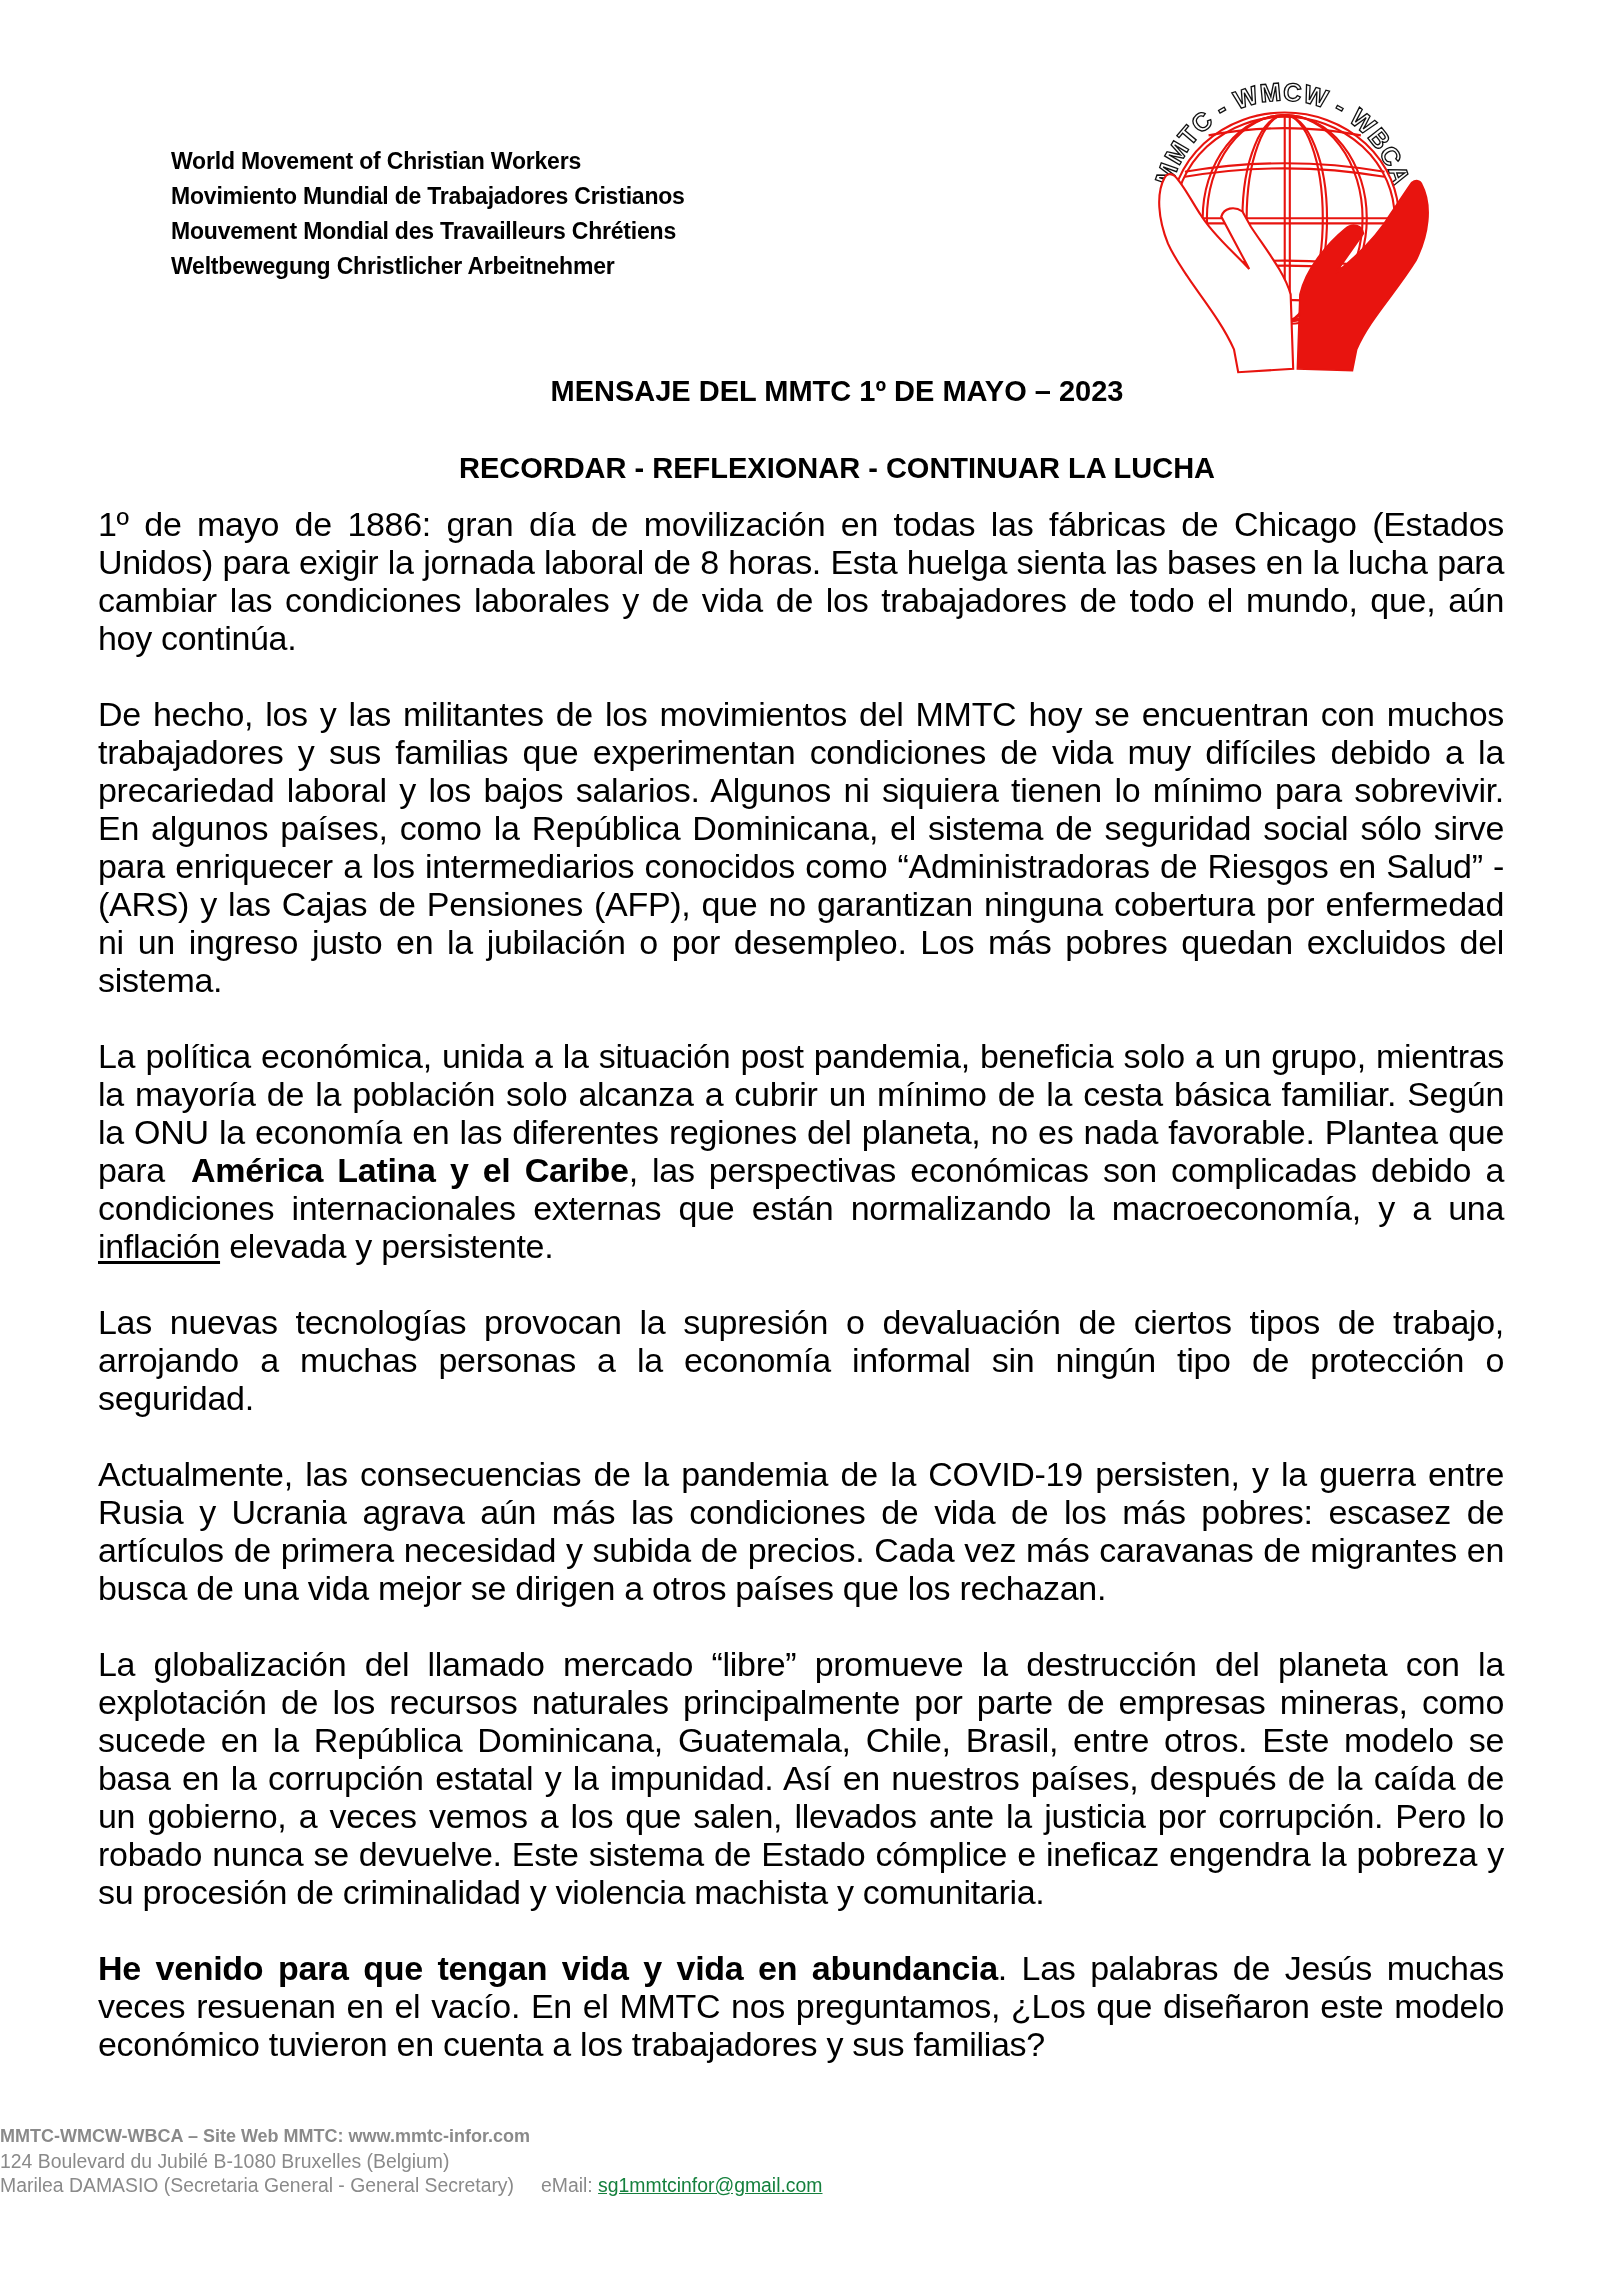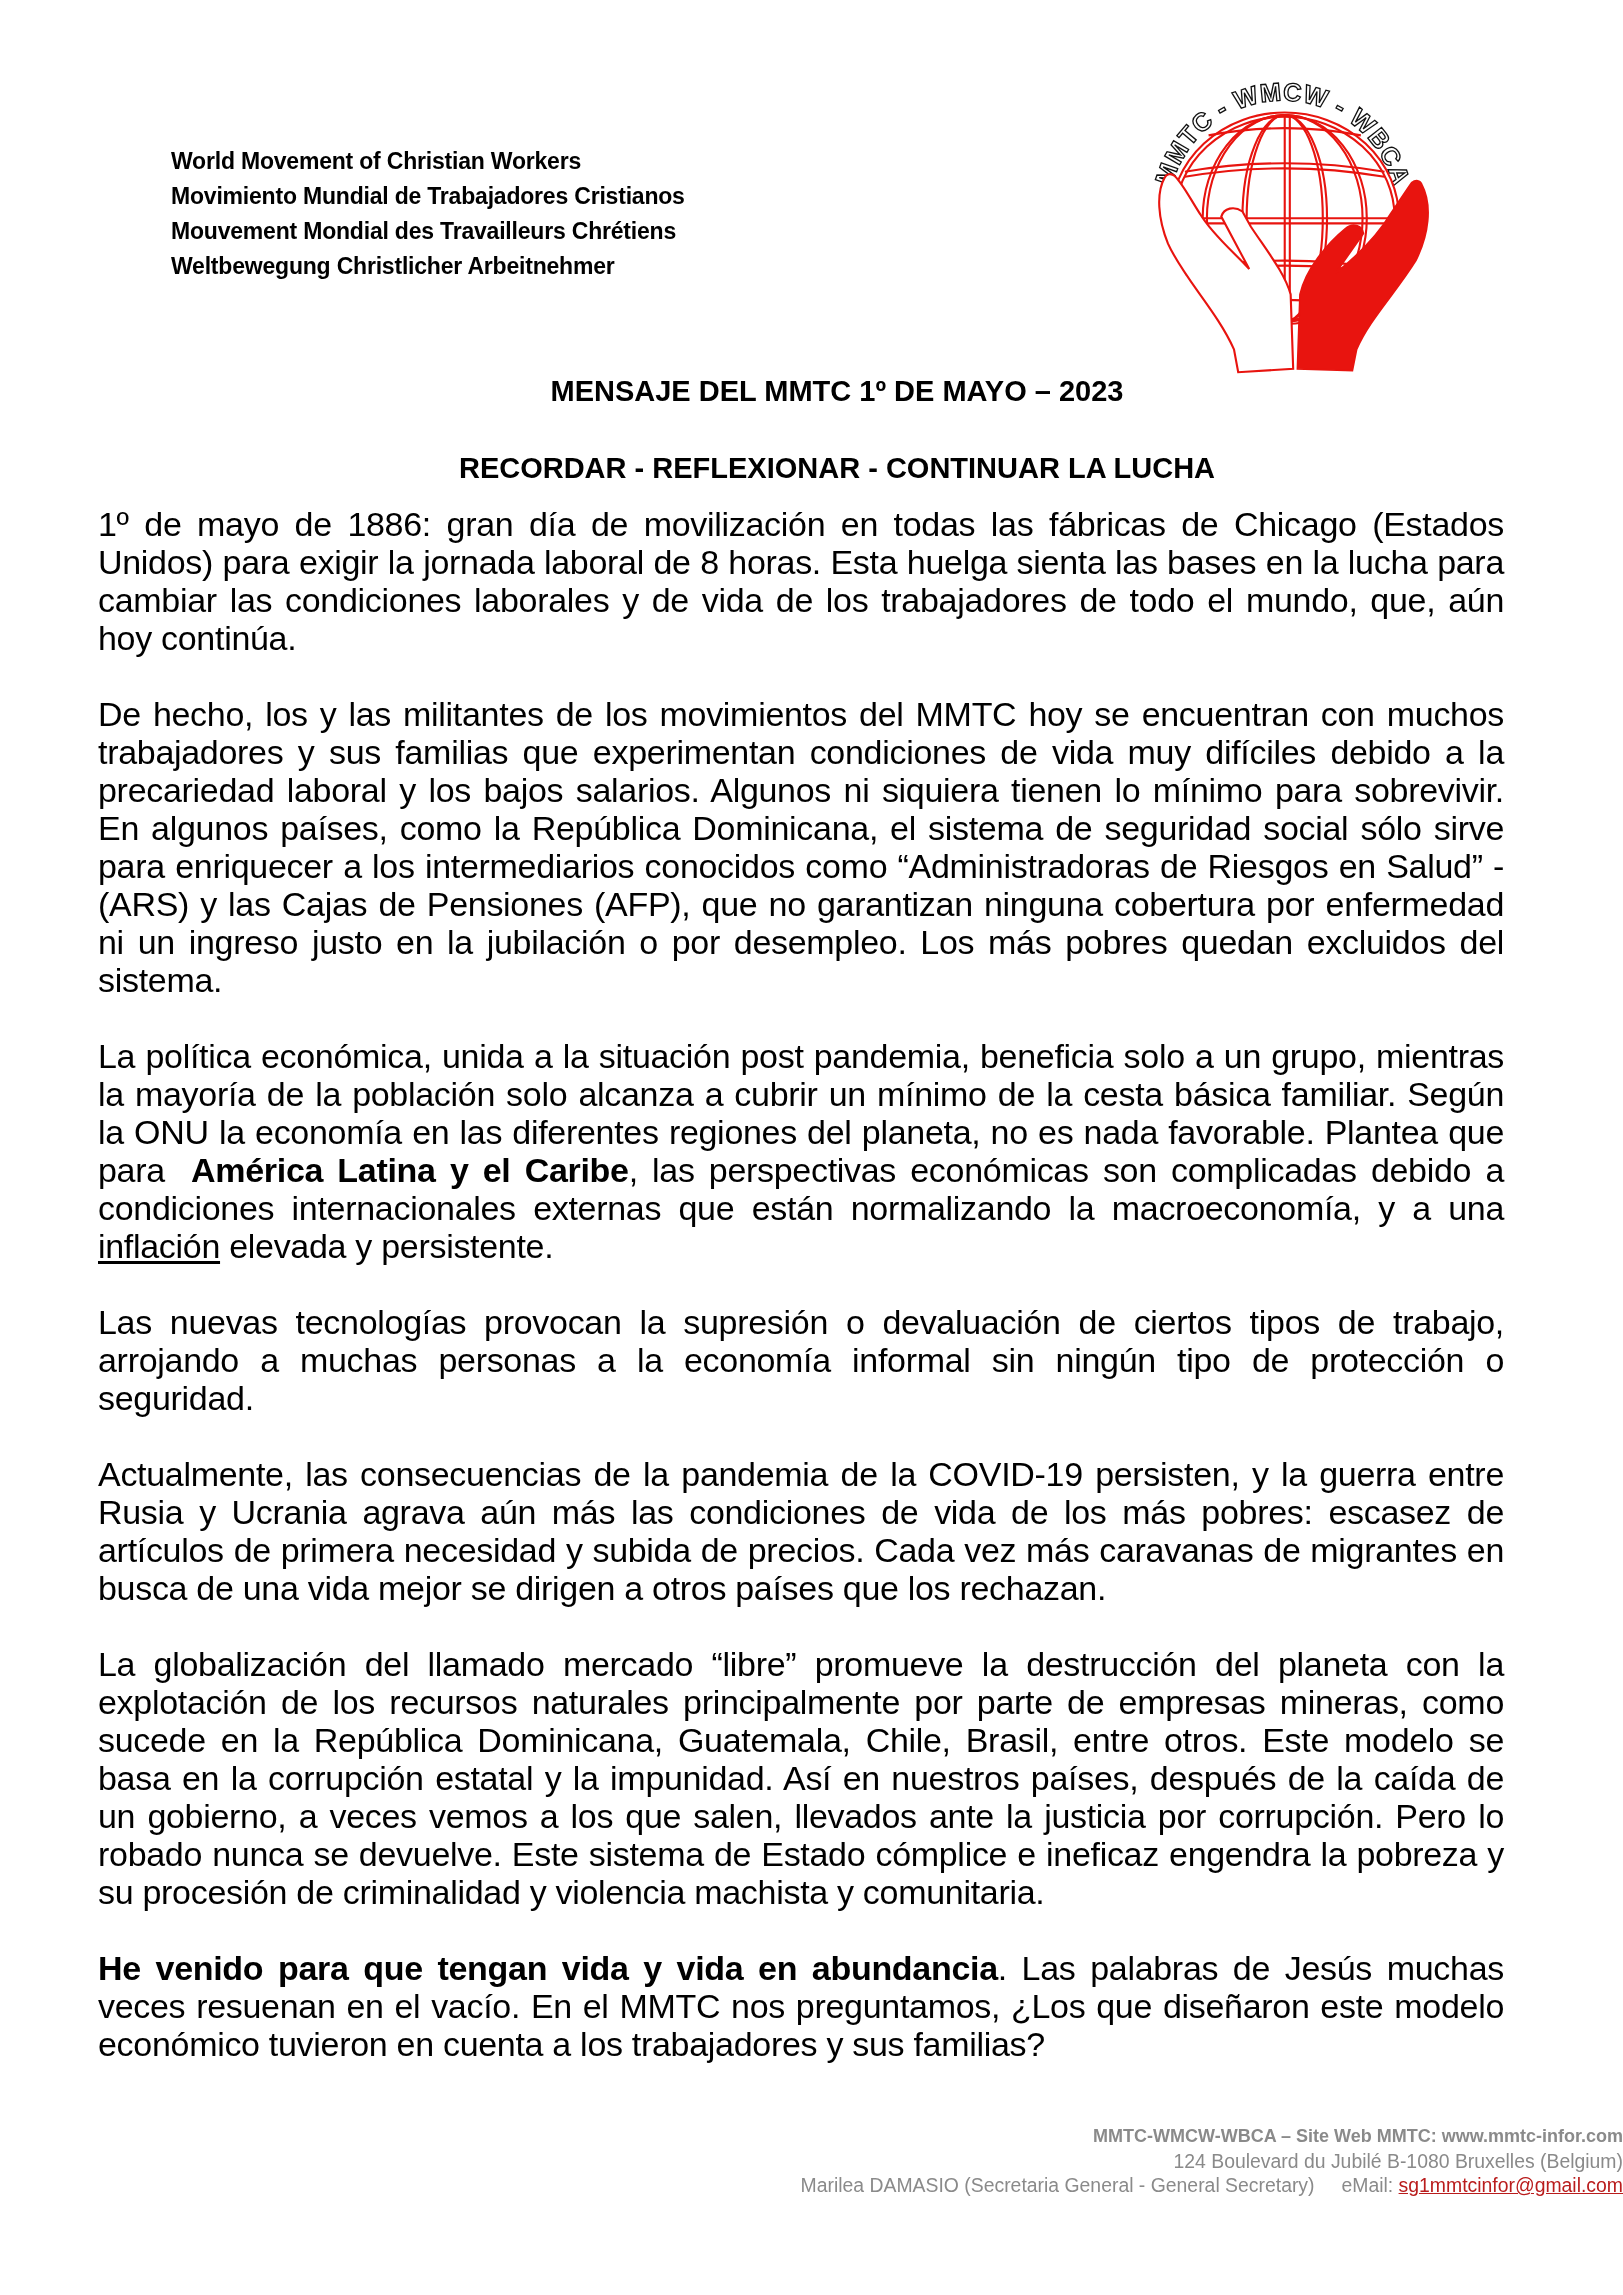--- a/index.html
+++ b/index.html
@@ -61,28 +61,28 @@
     }
     .body-text .bold { font-weight: bold; margin-left: 12px; }
     .body-text .bold-italic { font-weight: bold; }
     .body-text .underline { text-decoration: underline; text-underline-offset: 3.4px; }
 
     .footer {
       position: absolute;
       left: 0;
       width: 1623px;
       top: 2124px;
-      text-align: right;
+      text-align: left;
       color: #8a8a8a;
       font-size: 19.4px;
       line-height: 24.5px;
     }
     .footer .line1 { font-weight: bold; font-size: 18px; }
     .footer .email-link {
-      color: #b91c1c;
+      color: #15803d;
       text-decoration: underline;
     }
   </style>
 </head>
 <body>
 
 <div class="org-names">
   <div>World Movement of Christian Workers</div>
   <div>Movimiento Mundial de Trabajadores Cristianos</div>
   <div>Mouvement Mondial des Travailleurs Chrétiens</div>

